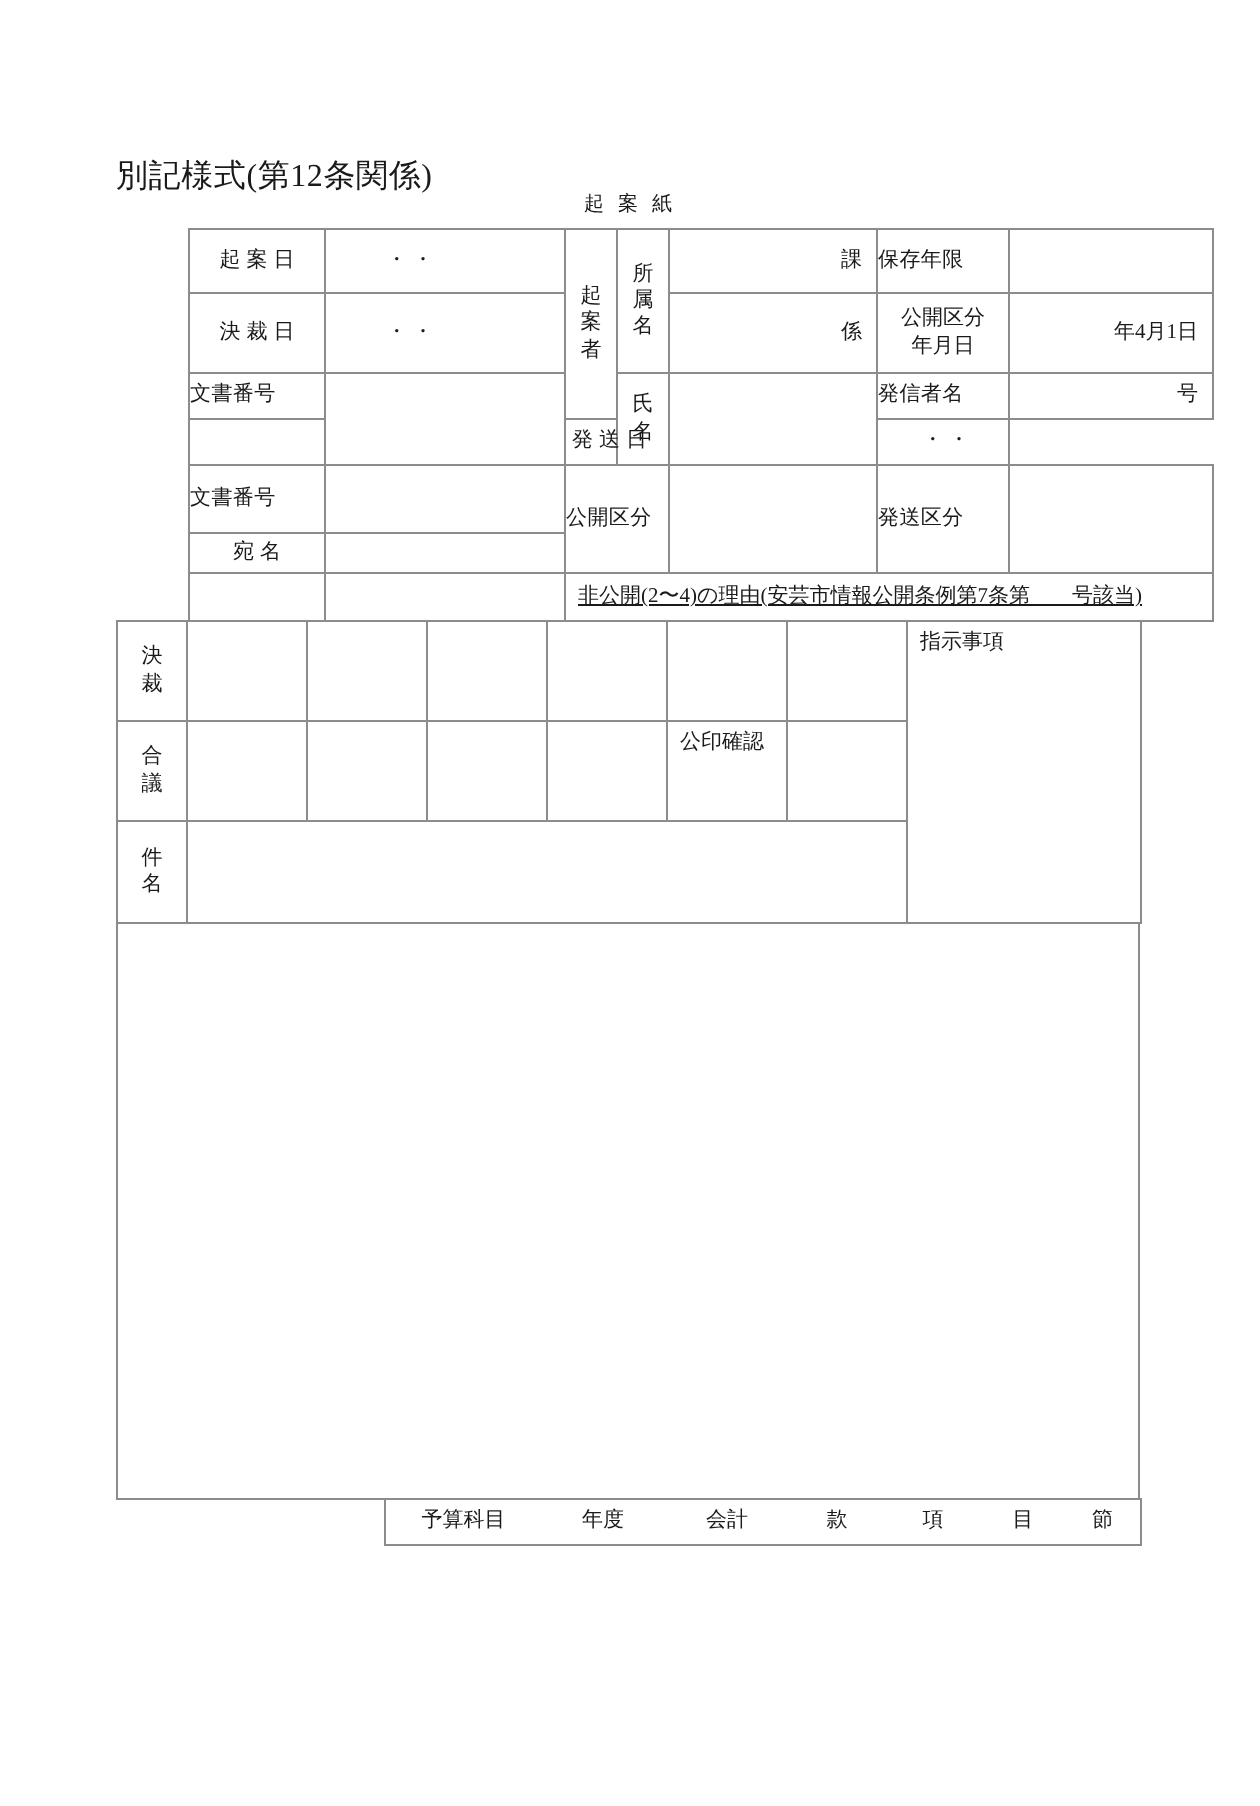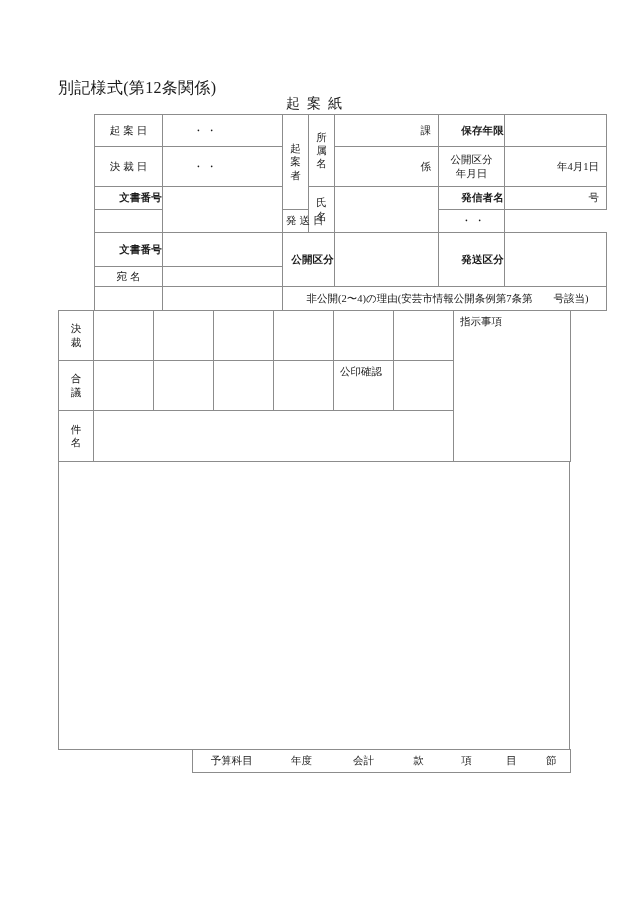--- a/index.html
+++ b/index.html
@@ -30,21 +30,21 @@
     font-size: 16px;
     letter-spacing: 0.3px;
     white-space: nowrap;
   }
   .doc-title {
     position: absolute;
     left: 58px;
     top: 95px;
     width: 512px;
     text-align: center;
-    font-size: 14px;
+    font-size: 10px;
     letter-spacing: 7px;
     text-indent: 7px;
     white-space: nowrap;
   }
 
   
   .grid {
     position: absolute;
     border-collapse: collapse;
     table-layout: fixed;
@@ -58,29 +58,29 @@
   }
 
   
   .lbl {
     text-align: center;
     letter-spacing: 3px;
     text-indent: 3px;
     white-space: nowrap;
   }
   .lbl-tight {
-    text-align: right;
+    text-align: left;
     letter-spacing: 0.2px;
     white-space: nowrap;
-    font-weight: bold;
   }
   .lbl-left {
-    text-align: center;
+    text-align: left;
     padding-left: 6px !important;
     white-space: nowrap;
+    text-decoration: underline;
   }
   .lbl-right {
     text-align: right;
     padding-right: 7px !important;
     white-space: nowrap;
   }
   .lbl-top-left {
     vertical-align: top !important;
     text-align: left;
     padding: 4px 0 0 6px !important;

